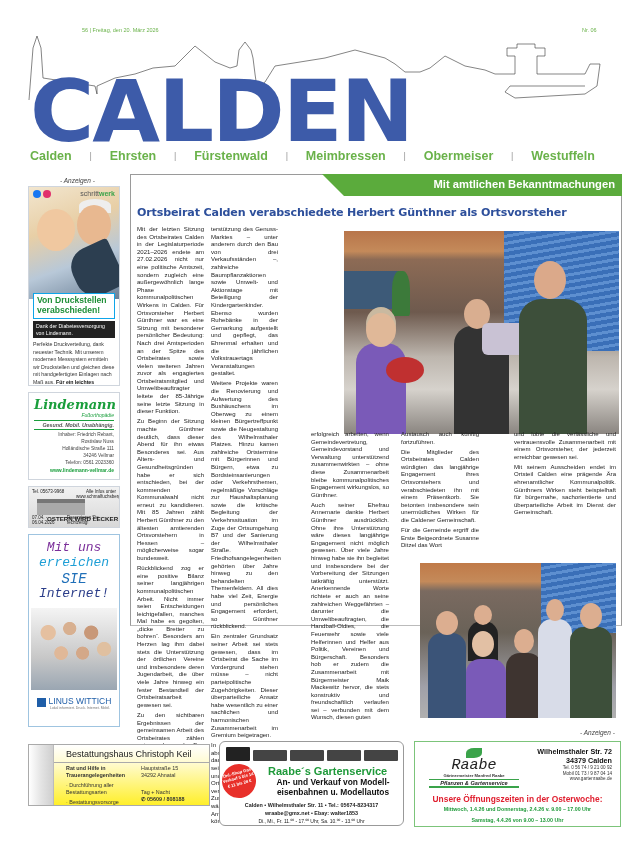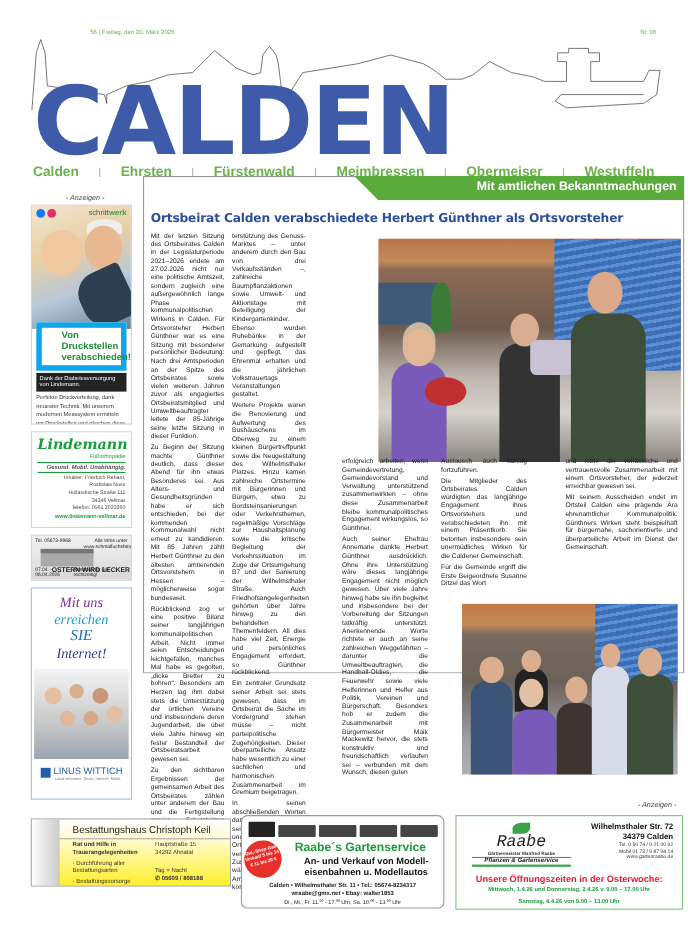--- a/index.html
+++ b/index.html
@@ -23,48 +23,48 @@
   .ad1 { height: 200px; }
   .ad1 .photo { height: 112px; background: linear-gradient(160deg, #f2e6cf 0%, #e8cfa6 35%, #b8c8d8 65%, #6a7f95 100%); position: relative; }
   .ad1 .photo .face1 { position: absolute; left: 8px; top: 22px; width: 38px; height: 42px; border-radius: 50%; background: #f0c8a0; }
   .ad1 .photo .face2 { position: absolute; left: 48px; top: 18px; width: 34px; height: 40px; border-radius: 50%; background: #e8b890; }
   .ad1 .photo .hair { position: absolute; left: 50px; top: 12px; width: 32px; height: 14px; border-radius: 50% 50% 0 0; background: #eee; }
   .ad1 .photo .legs { position: absolute; left: 44px; top: 58px; width: 46px; height: 50px; background: #2c3e50; border-radius: 20px 4px 4px 20px; transform: rotate(-25deg); }
   .ad1 .social { position: absolute; left: 4px; top: 3px; font-size: 7px; display: flex; gap: 2px; }
   .ad1 .social span { width: 8px; height: 8px; border-radius: 50%; display: inline-block; }
   .ad1 .brand { position: absolute; right: 4px; top: 3px; font-size: 7px; color: #555; }
   .ad1 .brand b { color: #3aa34a; }
-  .ad1 .headline { margin: -6px 4px 0 4px; position: relative; background: #fff; border: 5px solid #0ea5e9; color: #1f8f38; font-weight: bold; font-size: 8.6px; line-height: 1.15; padding: 2px 18px; }
+  .ad1 .headline { margin: -6px 4px 0 4px; position: relative; background: #fff; border: 1px solid #0ea5e9; color: #1f8f38; font-weight: bold; font-size: 8.6px; line-height: 1.15; padding: 2px 3px; }
   .ad1 .bar { margin: 2px 4px; background: #222; color: #fff; font-size: 5.2px; padding: 2px 3px; line-height: 1.3; }
   .ad1 .body { margin: 3px 4px; font-size: 5.2px; line-height: 1.45; color: #333; }
   .ad1 .body b { color: #111; }
   .ad2 { height: 88px; padding: 4px 5px; text-align: right; }
   .ad2 .logo { font-family: "DejaVu Serif", serif; font-style: italic; font-weight: bold; font-size: 13px; color: #1a9e3c; }
   .ad2 .sub { font-size: 5px; color: #1a9e3c; font-style: italic; }
   .ad2 .tag { font-size: 5.3px; font-style: italic; font-weight: bold; color: #555; border-top: 1px solid #1a9e3c; border-bottom: 1px solid #1a9e3c; margin: 2px 0; padding: 1px 0; }
   .ad2 .addr { font-size: 4.8px; color: #444; line-height: 1.45; }
   .ad2 .web { font-size: 5px; color: #1a9e3c; font-weight: bold; }
   .ad3 { height: 42px; background: linear-gradient(180deg,#f2f2f2,#d8d8d8); font-size: 4.5px; padding: 2px 3px; position: relative; }
   .ad3 .top { display: flex; justify-content: space-between; }
   .ad3 .house { position: absolute; left: 8px; top: 12px; width: 48px; height: 16px; background: #aaa; border-top: 4px solid #777; }
   .ad3 .big { position: absolute; left: 18px; top: 28px; font-weight: bold; font-size: 6.2px; color: #222; }
   .ad3 .bot { position: absolute; left: 3px; right: 3px; bottom: 2px; display: flex; justify-content: space-between; }
   .ad4 { height: 193px; border: 1px solid #9fc4e0; text-align: center; }
-  .ad4 .script { font-family: Liberation Serif, serif; font-style: italic; line-height: 1.15; padding-top: 6px; }
+  .ad4 .script { font-family: Liberation Mono, monospace; font-style: italic; line-height: 1.15; padding-top: 6px; }
   .ad4 .l1 { color: #7b2f9a; font-size: 13px; }
   .ad4 .l2 { color: #1f9fd6; font-size: 13px; }
   .ad4 .l3 { color: #1f6fb8; font-size: 14px; }
   .ad4 .l4 { color: #2c3e8a; font-size: 13px; }
   .ad4 .crowd { margin: 6px 2px 0 2px; height: 82px; background: radial-gradient(circle at 20% 30%, #e5c0a0 8%, transparent 9%), radial-gradient(circle at 45% 25%, #d8b090 8%, transparent 9%), radial-gradient(circle at 70% 30%, #c89878 8%, transparent 9%), radial-gradient(circle at 35% 55%, #e0b898 9%, transparent 10%), radial-gradient(circle at 60% 55%, #d4a888 9%, transparent 10%), radial-gradient(circle at 85% 50%, #e0c0a0 8%, transparent 9%), linear-gradient(180deg, #f4f4f4 0%, #c8c8c8 60%, #9aa6b2 100%); }
   .ad4 .logo { margin-top: 6px; font-size: 8.5px; color: #1f5ea8; display: flex; align-items: center; justify-content: center; gap: 3px; }
   .ad4 .logo .sq { width: 9px; height: 9px; background: #1f5ea8; }
   .ad4 .logo small { display: block; font-size: 3.5px; color: #777; }
 
   
-  .article { position: absolute; left: 130px; top: 160px; width: 492px; height: 452px; border: 1px solid #9a9a9a; border-bottom: 1px solid #bbb; }
+  .article { position: absolute; left: 130px; top: 174px; width: 492px; height: 452px; border: 1px solid #9a9a9a; border-bottom: 1px solid #bbb; }
   .banner { position: absolute; right: -1px; top: -1px; width: 300px; height: 22px; background: #5bab3c; clip-path: polygon(0 0, 100% 0, 100% 100%, 22px 100%); color: #fff; font-weight: bold; font-size: 11.2px; text-align: right; padding: 4px 7px 0 0; }
   .art-title { position: absolute; left: 6px; top: 31px; font-family: "DejaVu Sans", sans-serif; font-weight: bold; font-size: 11.1px; color: #2d4f9b; letter-spacing: -0.15px; }
   .col { position: absolute; font-size: 6.05px; line-height: 7.6px; color: #222; text-align: justify; hyphens: auto; }
   .col p { margin-bottom: 2.5px; }
   .c1 { left: 6px; top: 51px; width: 67px; }
   .c2 { left: 80px; top: 51px; width: 67px; }
   .c3 { left: 180px; top: 256px; width: 78px; }
   .c4 { left: 270px; top: 256px; width: 78px; }
   .c5 { left: 383px; top: 256px; width: 102px; }
   .photo1 { position: absolute; left: 213px; top: 56px; width: 275px; height: 203px; background: linear-gradient(180deg, #b8754a 0%, #c48a5a 10%, #8d6b55 14%, #6e5a4e 40%, #bdb6ae 62%, #d6d2cc 78%, #8a8580 100%); overflow: hidden; }

